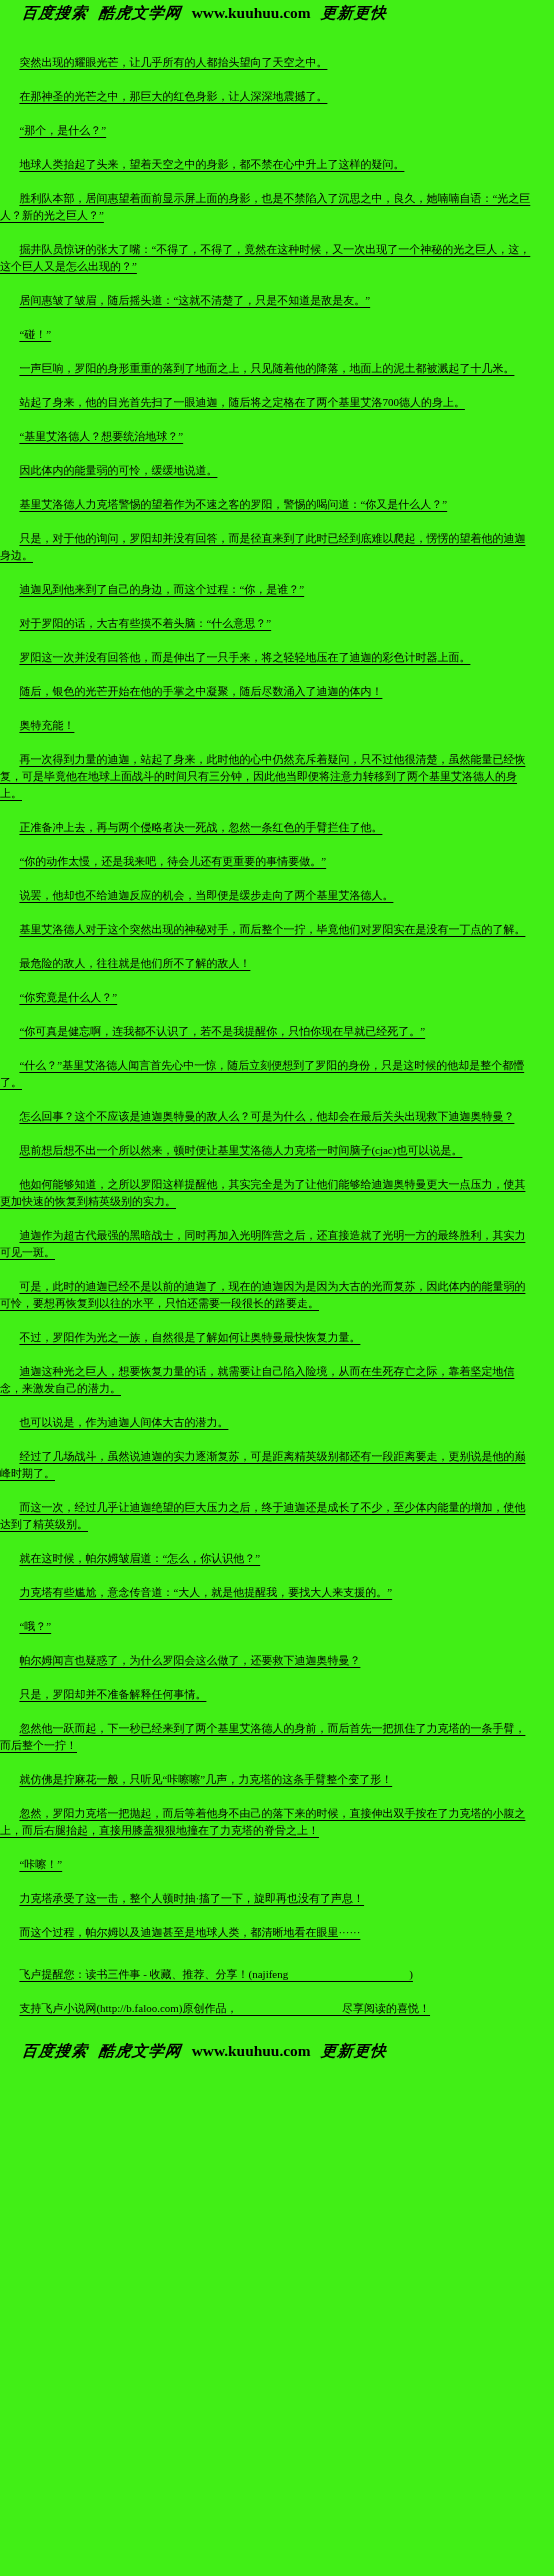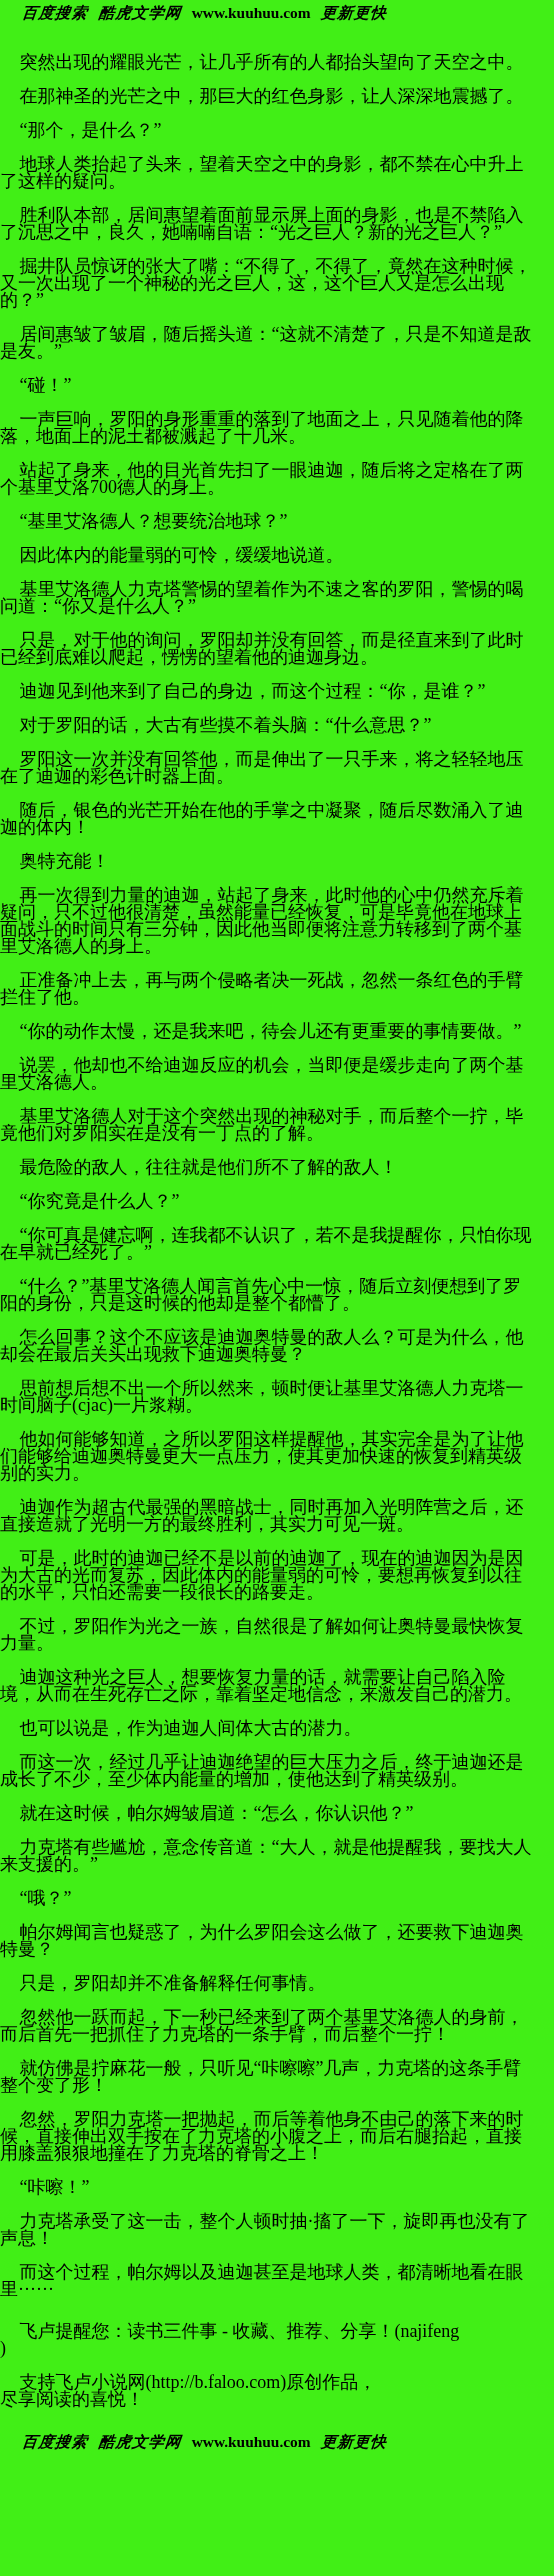--- a/index.html
+++ b/index.html
@@ -28,23 +28,24 @@
     font-style: normal;
     font-weight: bold;
     margin-right: 5.7px;
     letter-spacing: 0;
   }
   .novel-text {
     padding: 12.6px 18.3px 0 0;
   }
   .para {
     margin: 17px 0;
-    font-size: 18px;
+    font-size: 11px;
     line-height: 17px;
     text-indent: 19.4px;
+    text-decoration: underline;
     text-decoration-thickness: 0.6px;
     text-underline-offset: 2.9px;
     white-space: pre-wrap;
     word-break: break-all;
   }
   .footer-notes {
     margin-top: 25px;
     padding-right: 18.3px;
   }
   .brand-bar.bottom {
@@ -85,27 +86,28 @@
     <p class="para">再一次得到力量的迪迦，站起了身来，此时他的心中仍然充斥着疑问，只不过他很清楚，虽然能量已经恢复，可是毕竟他在地球上面战斗的时间只有三分钟，因此他当即便将注意力转移到了两个基里艾洛德人的身上。</p>
     <p class="para">正准备冲上去，再与两个侵略者决一死战，忽然一条红色的手臂拦住了他。</p>
     <p class="para">“你的动作太慢，还是我来吧，待会儿还有更重要的事情要做。”</p>
     <p class="para">说罢，他却也不给迪迦反应的机会，当即便是缓步走向了两个基里艾洛德人。</p>
     <p class="para">基里艾洛德人对于这个突然出现的神秘对手，而后整个一拧，毕竟他们对罗阳实在是没有一丁点的了解。</p>
     <p class="para">最危险的敌人，往往就是他们所不了解的敌人！</p>
     <p class="para">“你究竟是什么人？”</p>
     <p class="para">“你可真是健忘啊，连我都不认识了，若不是我提醒你，只怕你现在早就已经死了。”</p>
     <p class="para">“什么？”基里艾洛德人闻言首先心中一惊，随后立刻便想到了罗阳的身份，只是这时候的他却是整个都懵了。</p>
     <p class="para">怎么回事？这个不应该是迪迦奥特曼的敌人么？可是为什么，他却会在最后关头出现救下迪迦奥特曼？</p>
-    <p class="para">思前想后想不出一个所以然来，顿时便让基里艾洛德人力克塔一时间脑子(cjac)一片浆糊。</p>
+    <p class="para">思前想后想不出一个所以然来，顿时便让基里艾洛德人力克塔一时间脑子(cjac)也可以说是。</p>
     <p class="para">他如何能够知道，之所以罗阳这样提醒他，其实完全是为了让他们能够给迪迦奥特曼更大一点压力，使其更加快速的恢复到精英级别的实力。</p>
     <p class="para">迪迦作为超古代最强的黑暗战士，同时再加入光明阵营之后，还直接造就了光明一方的最终胜利，其实力可见一斑。</p>
     <p class="para">可是，此时的迪迦已经不是以前的迪迦了，现在的迪迦因为是因为大古的光而复苏，因此体内的能量弱的可怜，要想再恢复到以往的水平，只怕还需要一段很长的路要走。</p>
     <p class="para">不过，罗阳作为光之一族，自然很是了解如何让奥特曼最快恢复力量。</p>
     <p class="para">迪迦这种光之巨人，想要恢复力量的话，就需要让自己陷入险境，从而在生死存亡之际，靠着坚定地信念，来激发自己的潜力。</p>
     <p class="para">也可以说是，作为迪迦人间体大古的潜力。</p>
+    <p class="para">经过了几场战斗，虽然说迪迦的实力逐渐复苏，可是距离精英级别都还有一段距离要走，更别说是他的巅峰时期了。</p>
     <p class="para">而这一次，经过几乎让迪迦绝望的巨大压力之后，终于迪迦还是成长了不少，至少体内能量的增加，使他达到了精英级别。</p>
     <p class="para">就在这时候，帕尔姆皱眉道：“怎么，你认识他？”</p>
     <p class="para">力克塔有些尴尬，意念传音道：“大人，就是他提醒我，要找大人来支援的。”</p>
     <p class="para">“哦？”</p>
     <p class="para">帕尔姆闻言也疑惑了，为什么罗阳会这么做了，还要救下迪迦奥特曼？</p>
     <p class="para">只是，罗阳却并不准备解释任何事情。</p>
     <p class="para">忽然他一跃而起，下一秒已经来到了两个基里艾洛德人的身前，而后首先一把抓住了力克塔的一条手臂，而后整个一拧！</p>
     <p class="para">就仿佛是拧麻花一般，只听见“咔嚓嚓”几声，力克塔的这条手臂整个变了形！</p>
     <p class="para">忽然，罗阳力克塔一把抛起，而后等着他身不由己的落下来的时候，直接伸出双手按在了力克塔的小腹之上，而后右腿抬起，直接用膝盖狠狠地撞在了力克塔的脊骨之上！</p>
     <p class="para">“咔嚓！”</p>

